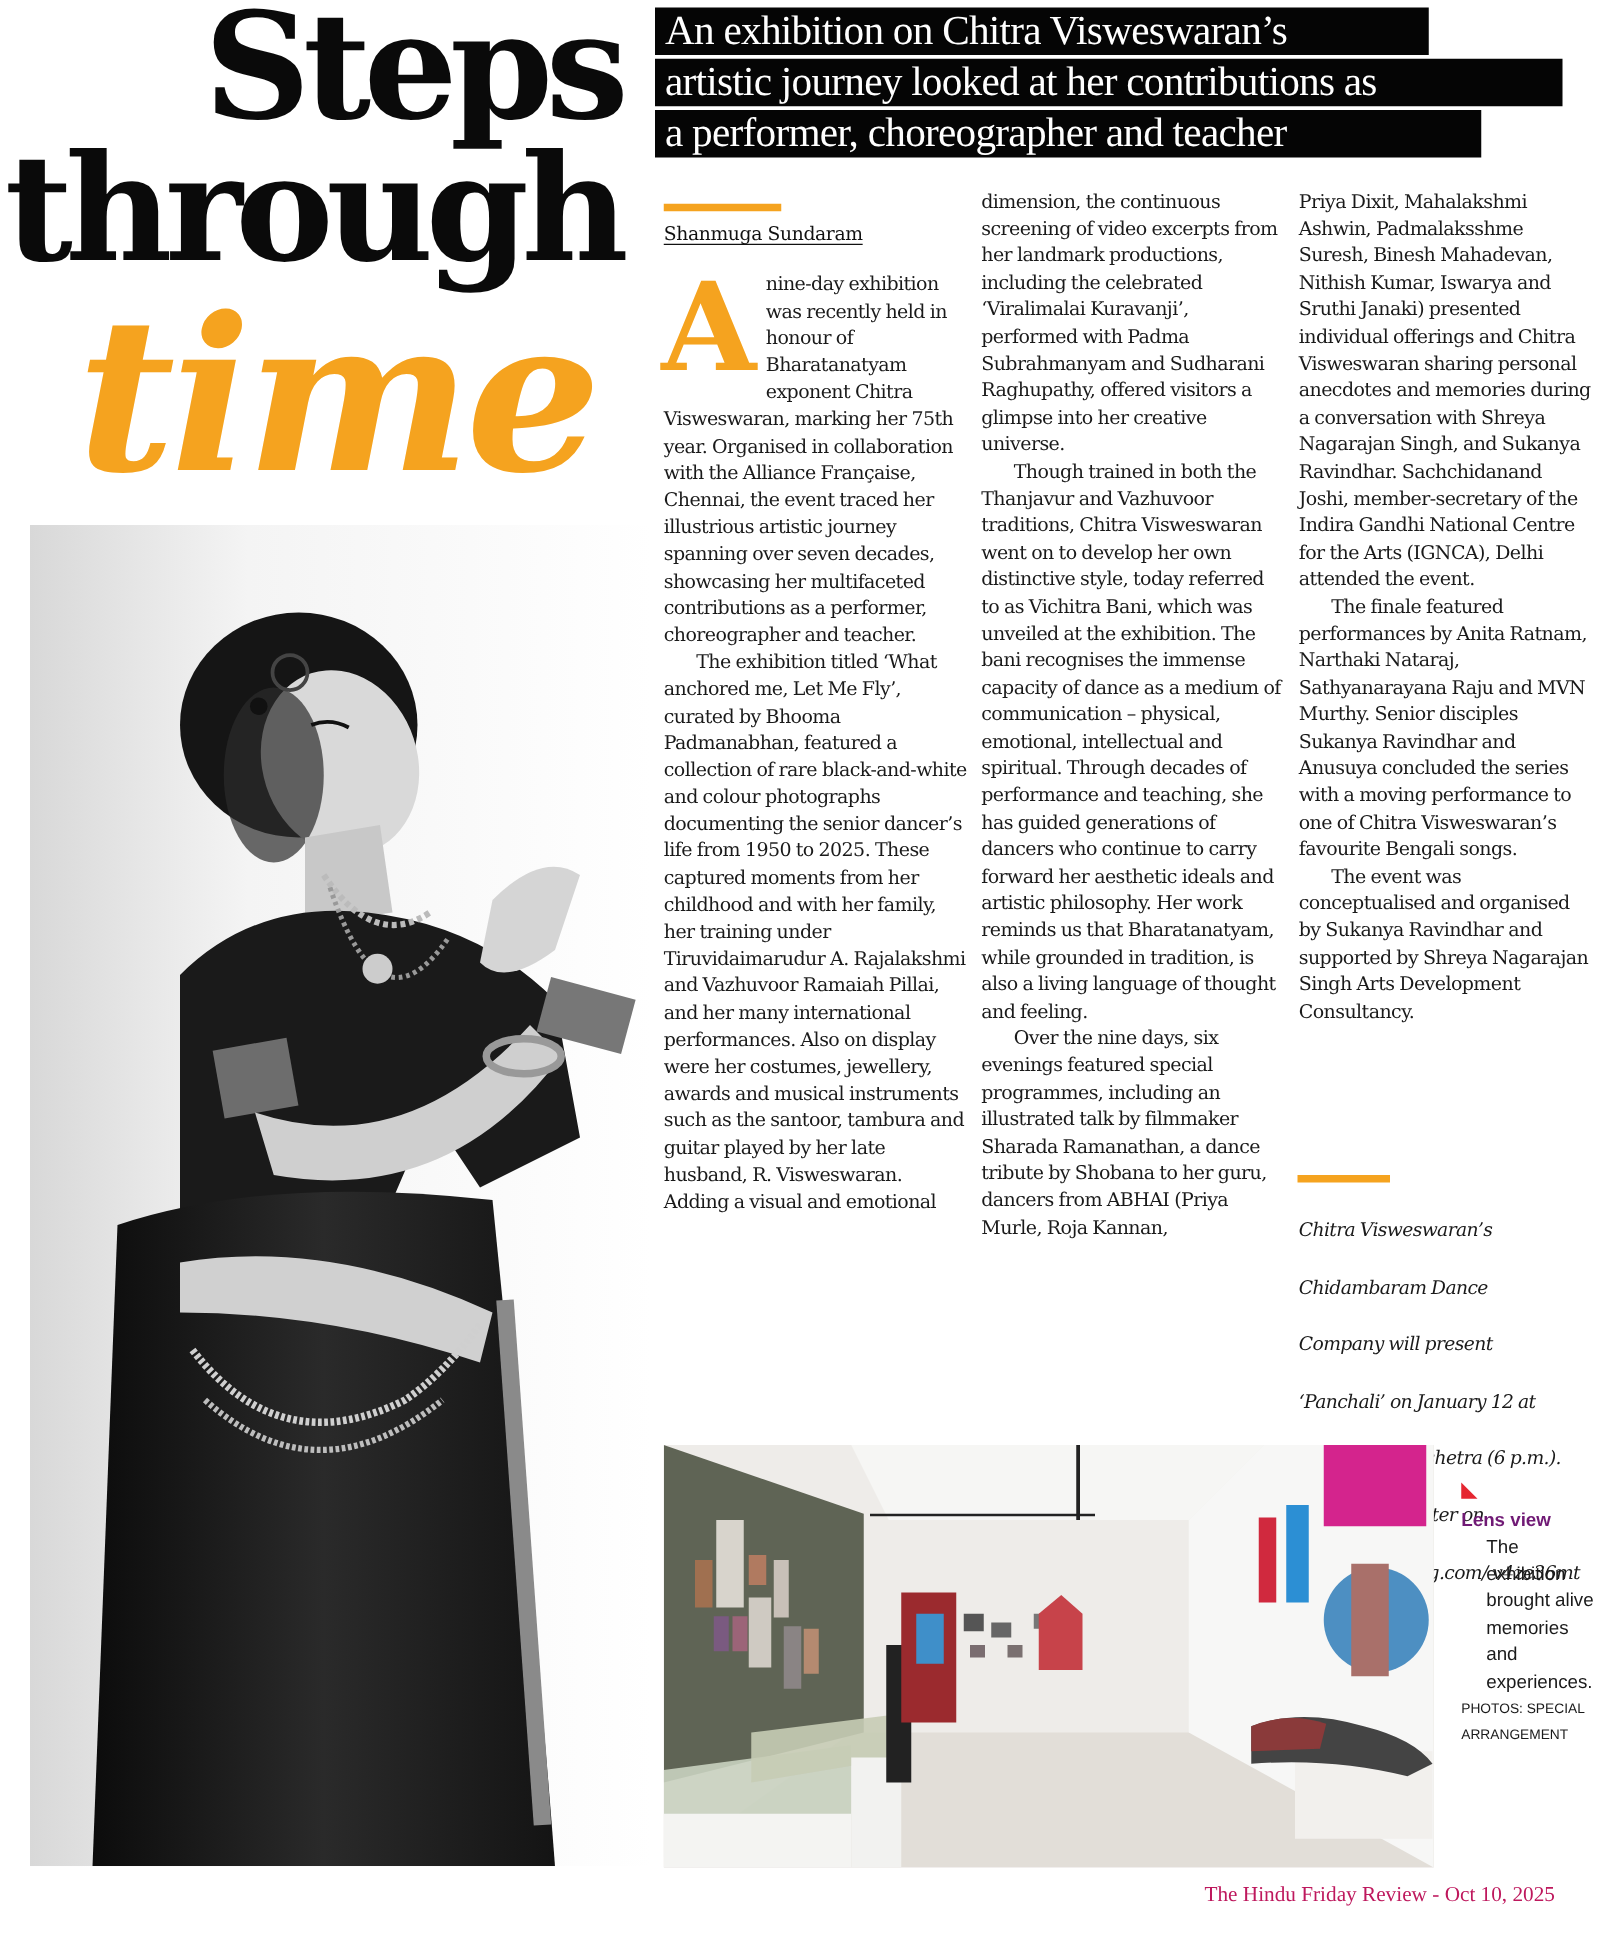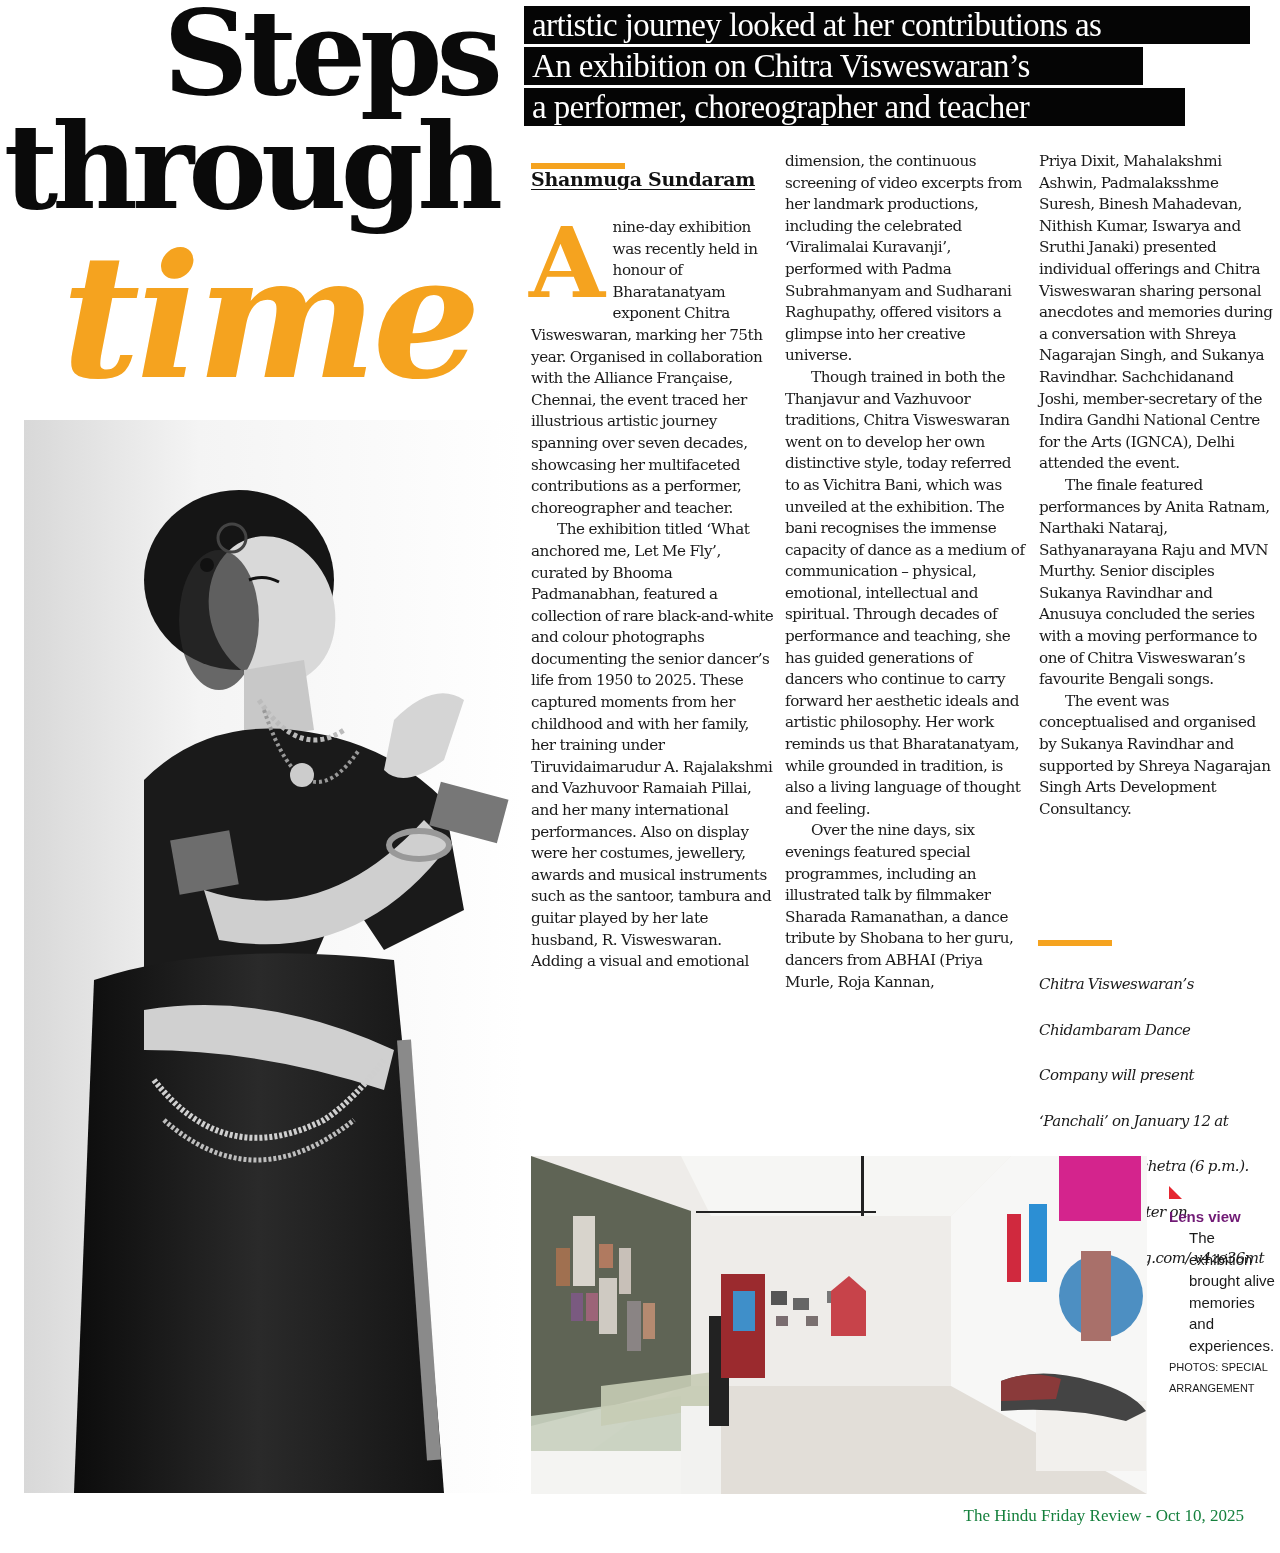--- a/index.html
+++ b/index.html
@@ -24,22 +24,22 @@
   .deck-line.l1 { width: 619px; }
   .deck-line.l2 { width: 726px; }
   .deck-line.l3 { width: 661px; }
 
   
   .rule { position: absolute; height: 6px; background: #f5a31f; }
   .rule.byline-rule { left: 531px; top: 163px; width: 94px; }
   .rule.note-rule { left: 1038px; top: 940px; width: 74px; }
 
   
-  .byline { position: absolute; left: 531px; top: 168px; font-family: "DejaVu Serif", serif;
-            font-weight: bold; font-size: 19px; text-decoration: underline;
+  .byline { position: absolute; left: 531px; top: 178px; font-family: "DejaVu Serif", serif;
+            font-weight: normal; font-size: 15px; text-decoration: underline;
             text-underline-offset: 3px; color: #111; letter-spacing: -0.3px; }
 
   
   .col { position: absolute; font-family: "DejaVu Serif", serif; font-size: 15.2px;
          line-height: 21.6px; color: #1a1a1a; letter-spacing: -0.45px; word-spacing: -0.5px; }
   .col p { margin: 0; text-indent: 26px; }
   .col p.noindent { text-indent: 0; }
   .col1 { left: 531px; top: 217px; width: 245px; }
   .col2 { left: 785px; top: 151px; width: 244px; }
   .col3 { left: 1039px; top: 151px; width: 238px; }
@@ -66,34 +66,34 @@
   .caption { position: absolute; left: 1169px; top: 1186px; width: 110px;
              font-family: "Liberation Sans", sans-serif; }
   .cap-mark { width: 0; height: 0; border-left: 13px solid #e52630; border-top: 13px solid transparent;
               margin-bottom: 8px; }
   .cap-title { color: #701a75; font-weight: bold; font-size: 15px; line-height: 20px; }
   .cap-text { color: #1a1a1a; font-size: 15px; line-height: 21.6px; margin-left: 20px; }
   .cap-credit { color: #1a1a1a; font-size: 11px; line-height: 21.6px; }
 
   
   .footer { position: absolute; right: 36px; top: 1506px; font-family: "Liberation Serif", serif;
-            font-size: 17px; color: #15803d; }
+            font-size: 17px; color: #be185d; }
 </style>
 </head>
 <body>
 
 <div class="headline">
   <span class="hl-line hl-steps">Steps</span>
   <span class="hl-line hl-through">through</span>
   <span class="hl-line hl-time">time</span>
 </div>
 
 <div class="deck">
+  <span class="deck-line l1">An exhibition on Chitra Visweswaran’s</span>
   <span class="deck-line l2">artistic journey looked at her contributions as</span>
-  <span class="deck-line l1">An exhibition on Chitra Visweswaran’s</span>
   <span class="deck-line l3">a performer, choreographer and teacher</span>
 </div>
 
 <div class="rule byline-rule"></div>
 <div class="byline">Shanmuga Sundaram</div>
 
 <div class="col col1">
   <span class="dropcap">A</span>
   <p class="noindent">nine-day exhibition was recently held in honour of Bharatanatyam exponent Chitra Visweswaran, marking her 75th year. Organised in collaboration with the Alliance Française, Chennai, the event traced her illustrious artistic journey spanning over seven decades, showcasing her multifaceted contributions as a performer, choreographer and teacher.</p>
   <p>The exhibition titled ‘What anchored me, Let Me Fly’, curated by Bhooma Padmanabhan, featured a collection of rare black-and-white and colour photographs documenting the senior dancer’s life from 1950 to 2025. These captured moments from her childhood and with her family, her training under Tiruvidaimarudur A. Rajalakshmi and Vazhuvoor Ramaiah Pillai, and her many international performances. Also on display were her costumes, jewellery, awards and musical instruments such as the santoor, tambura and guitar played by her late husband, R. Visweswaran. Adding a visual and emotional</p>

